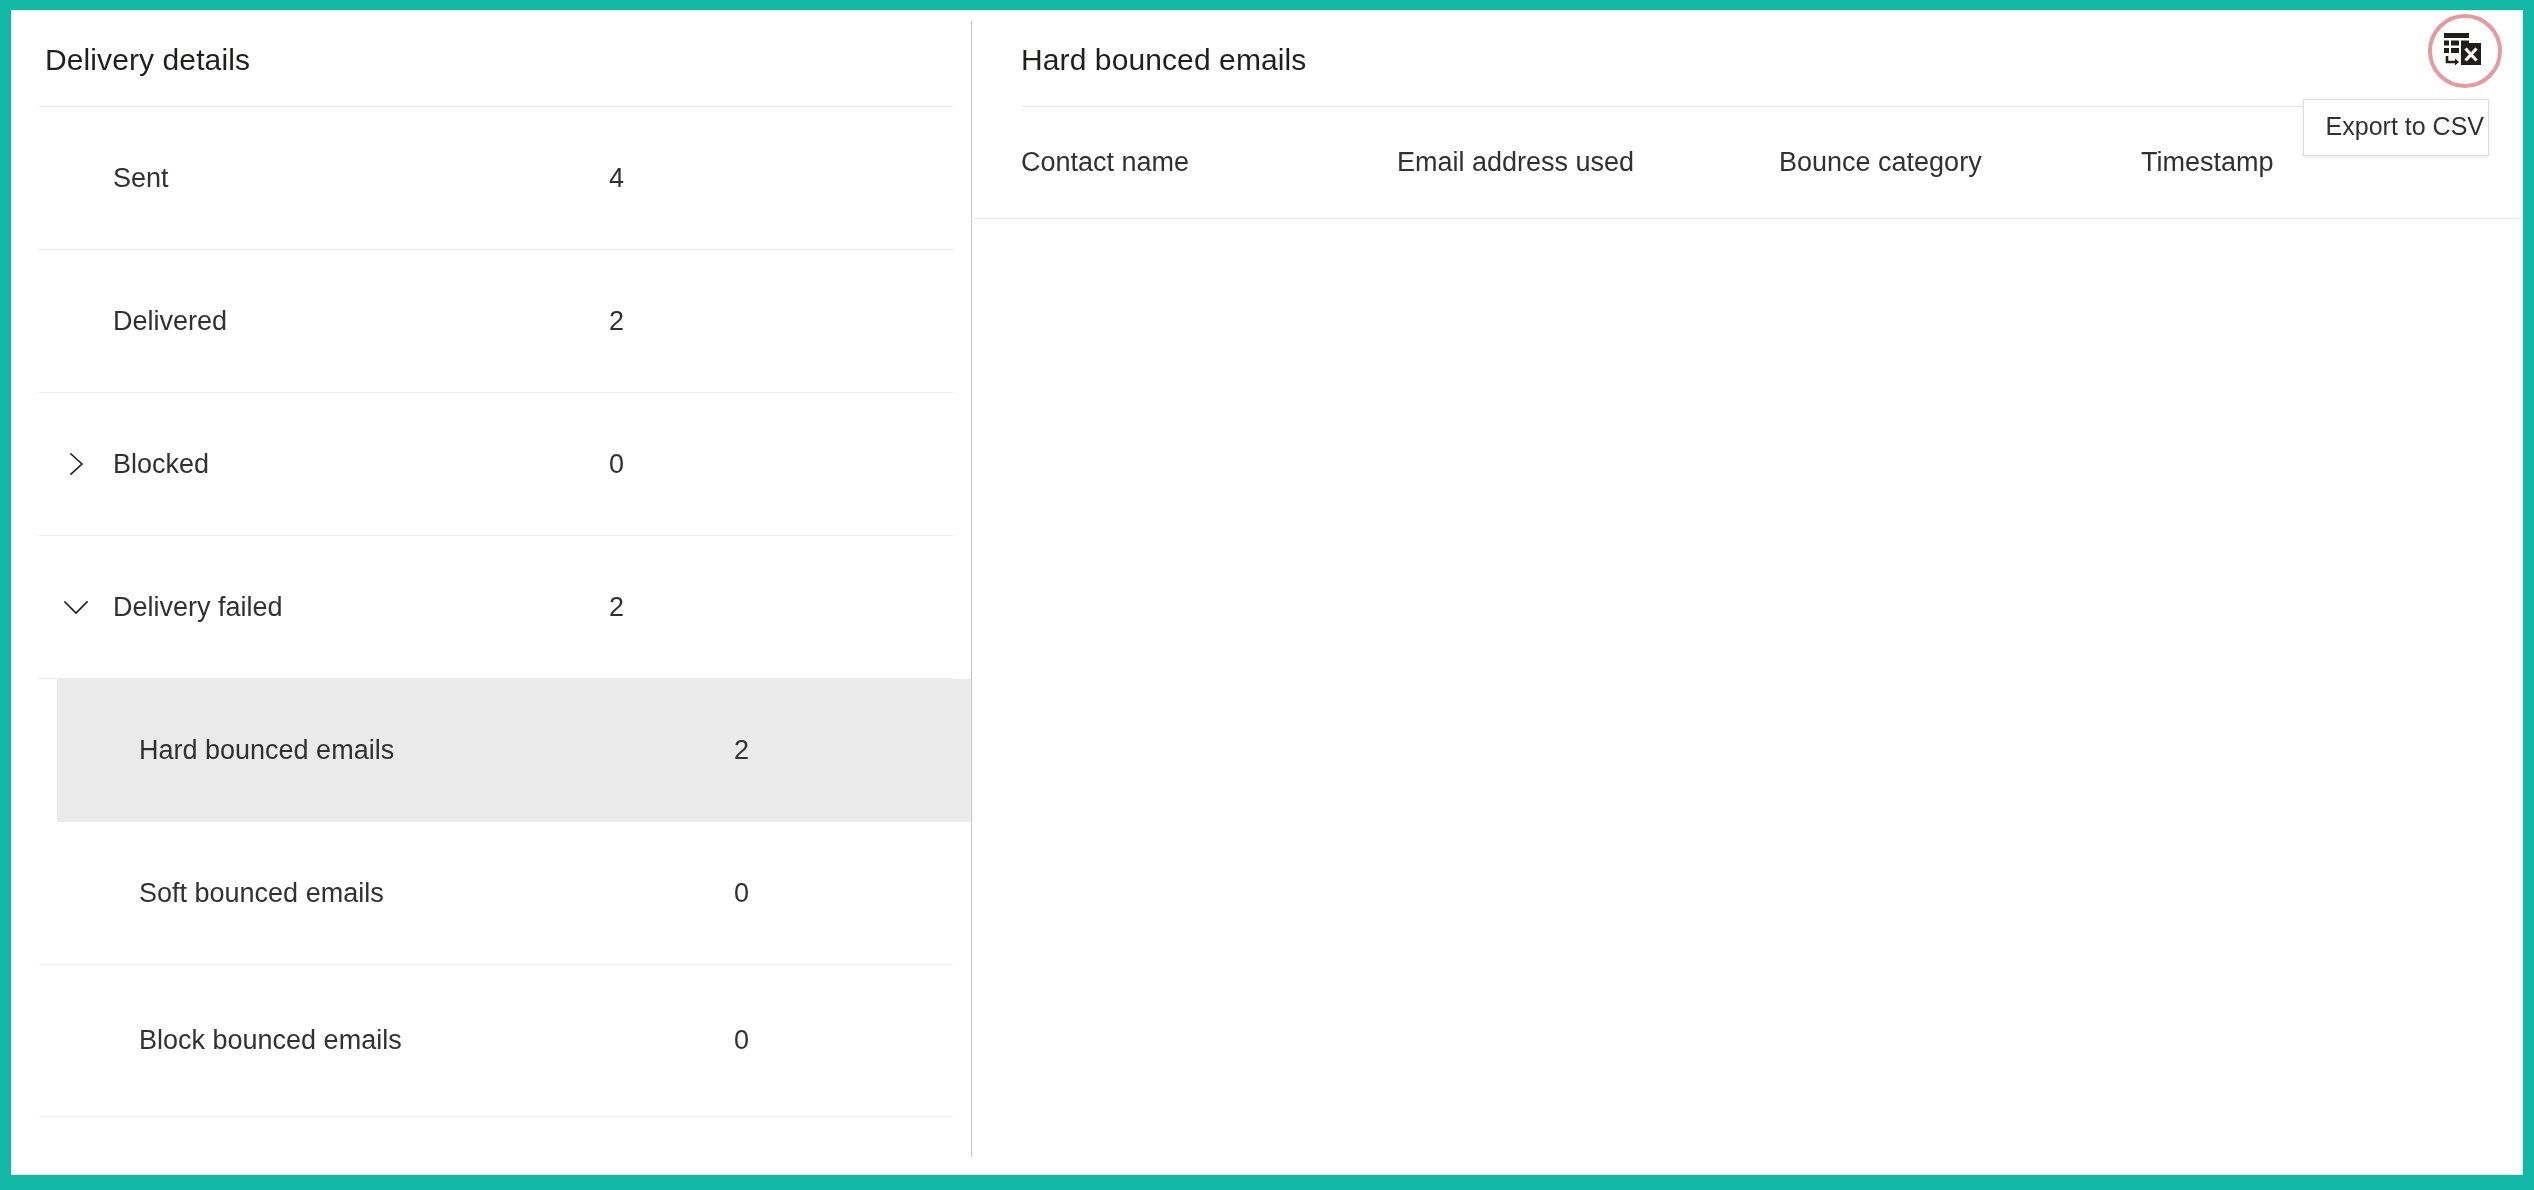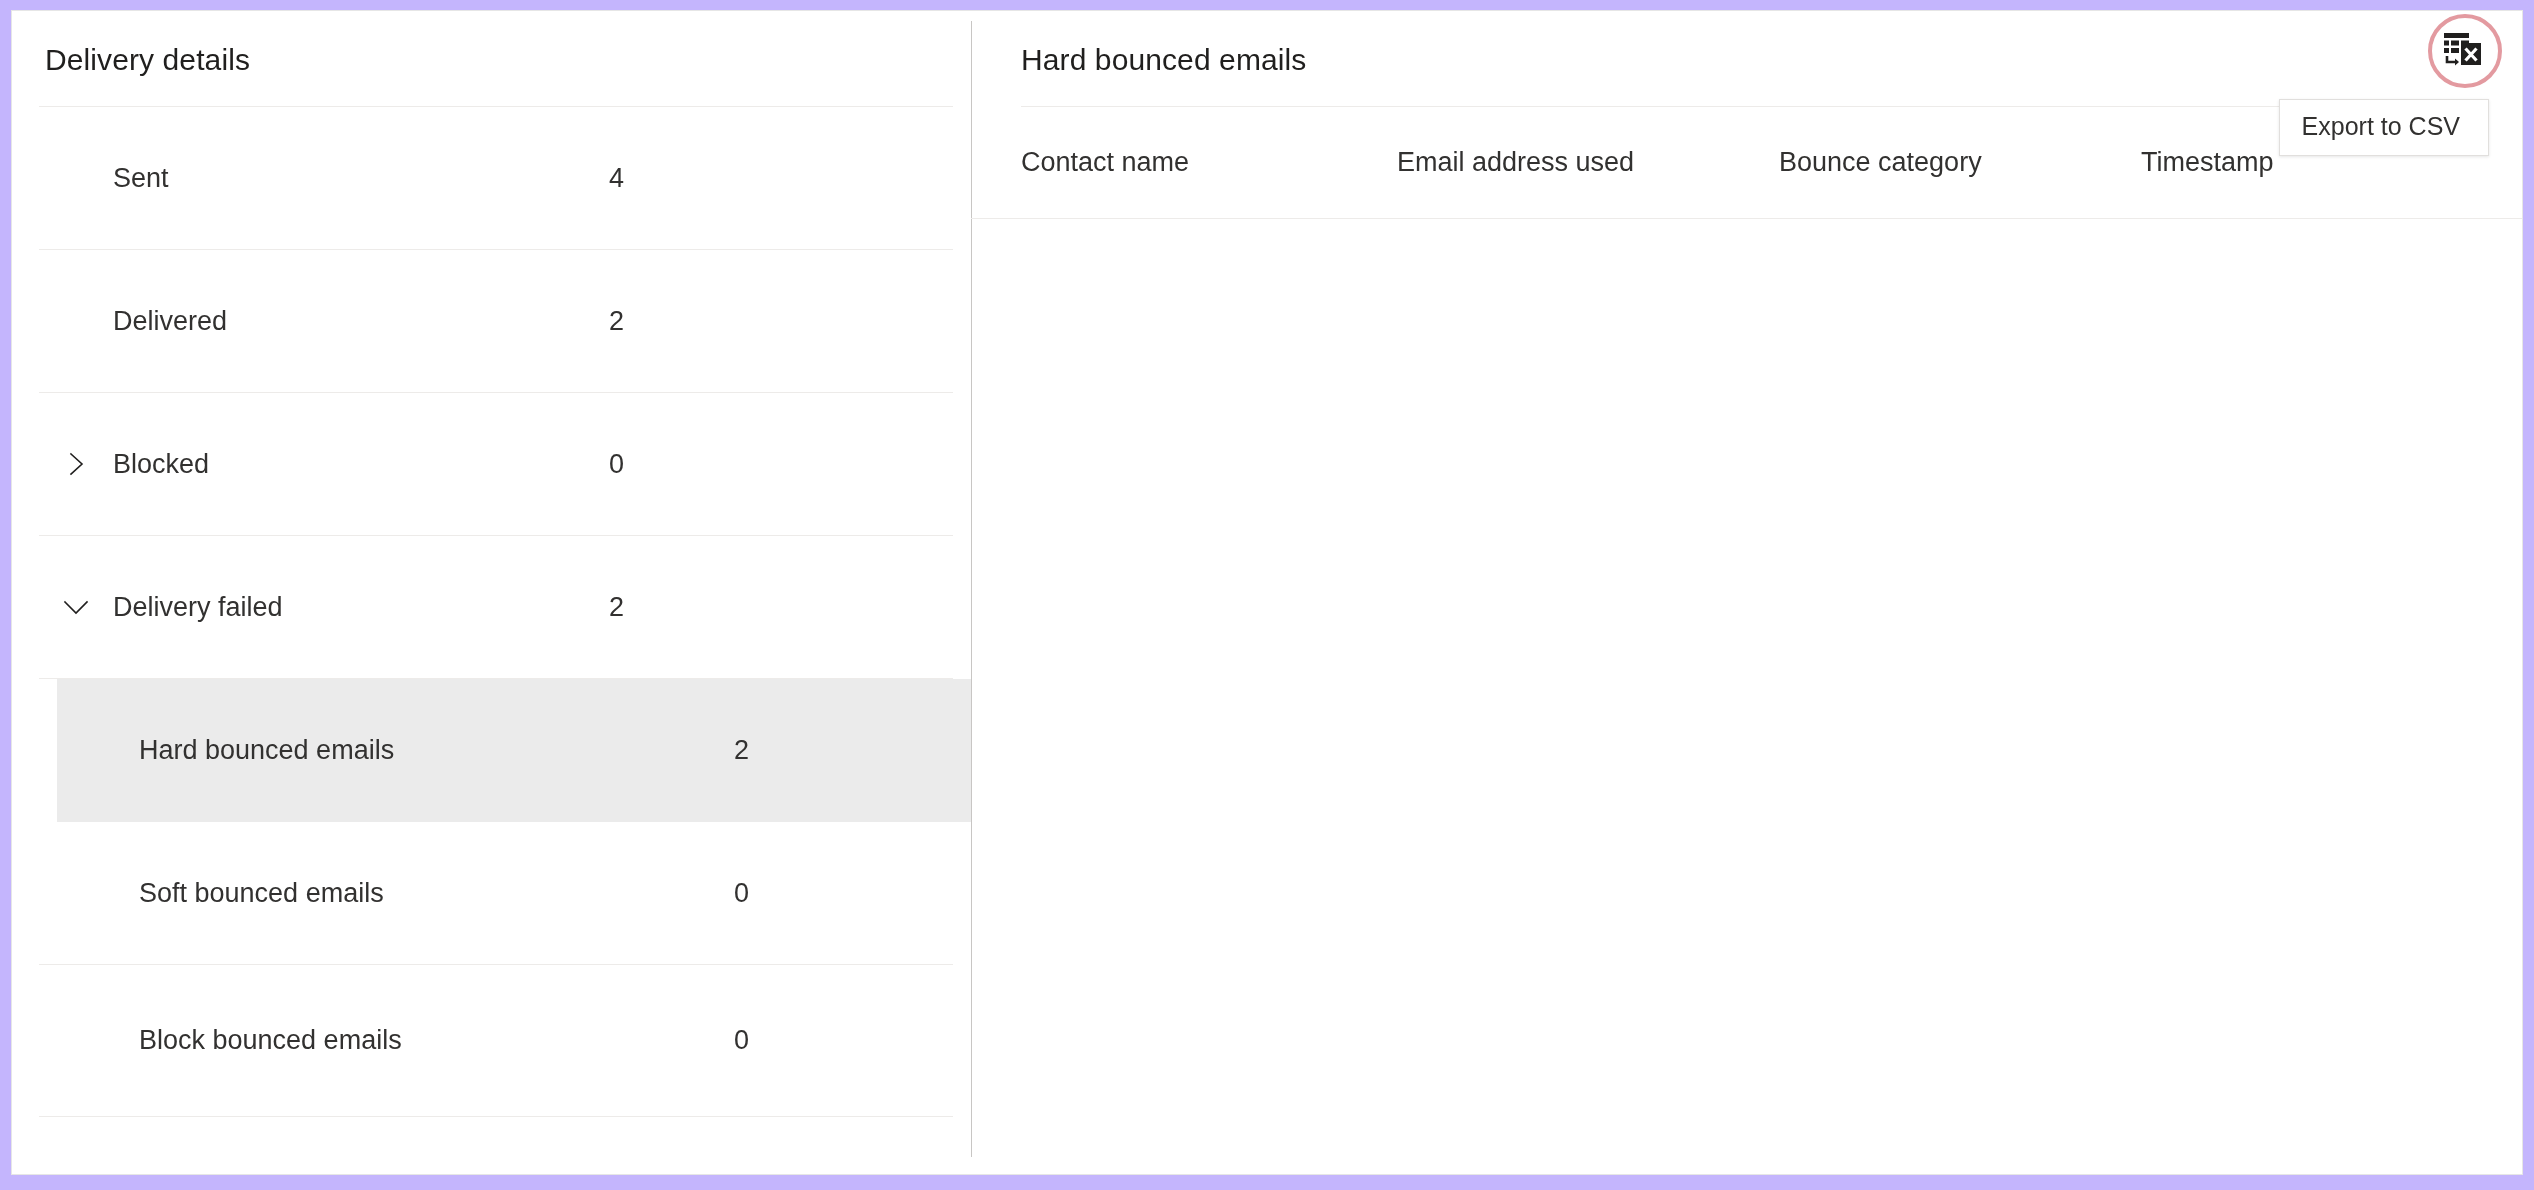--- a/index.html
+++ b/index.html
@@ -12,21 +12,21 @@
     height: 1190px;
     font-family: "Liberation Sans", "DejaVu Sans", sans-serif;
     -webkit-font-smoothing: antialiased;
     overflow: hidden;
   }
 
   .screen {
     position: relative;
     width: 2534px;
     height: 1190px;
-    background: #c4b5fd;
+    background: #14b8a6;
     box-sizing: border-box;
   }
 
   .card {
     position: absolute;
     left: 11px;
     top: 10px;
     width: 2512px;
     height: 1165px;
     background: #ffffff;
@@ -203,21 +203,21 @@
     pointer-events: none;
   }
 
   .tooltip {
     position: absolute;
     right: 33px;
     top: 88px;
     background: #ffffff;
     border: 1px solid #e1dfdd;
     box-shadow: 0 1px 3px rgba(0,0,0,0.10);
-    padding: 12px 28px 14px 22px;
+    padding: 12px 4px 14px 22px;
     font-size: 25px;
     color: #323130;
     white-space: nowrap;
     z-index: 20;
   }
 
   
   .dtable {
     width: 100%;
     border-collapse: collapse;

